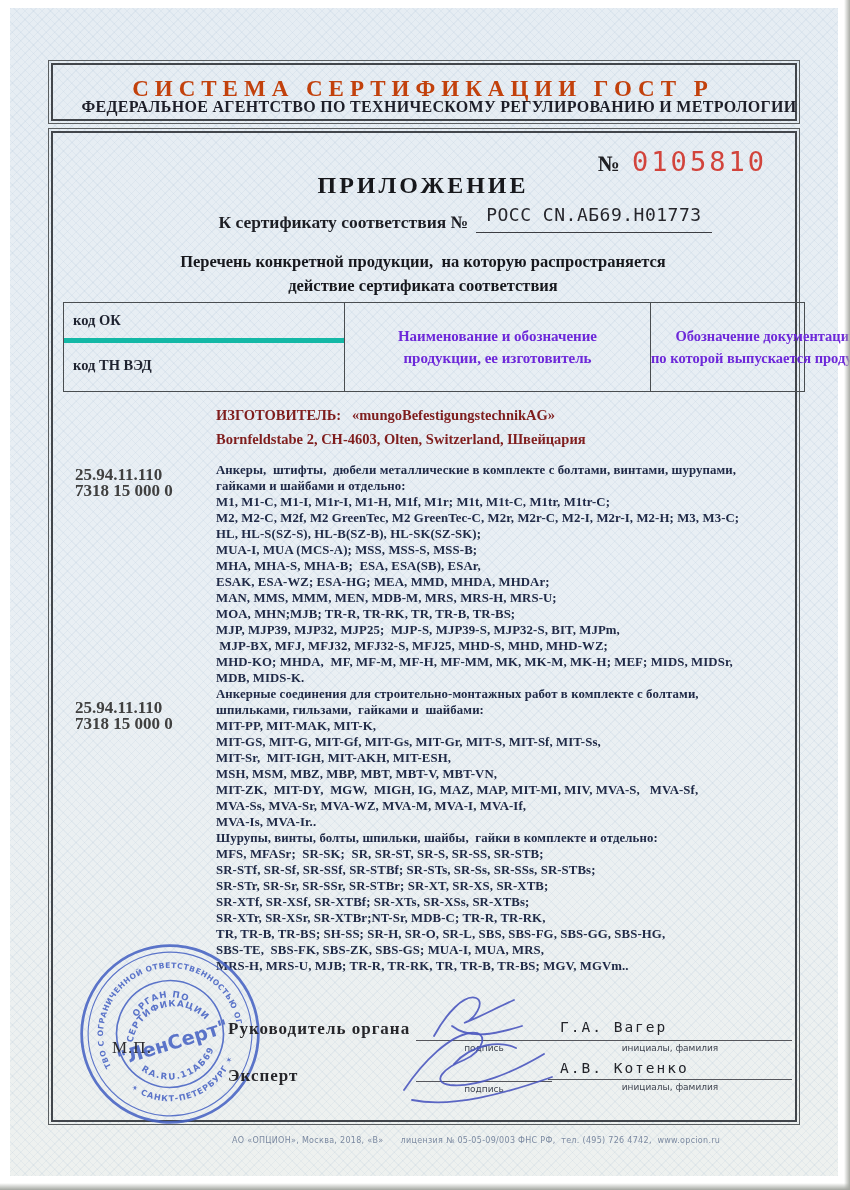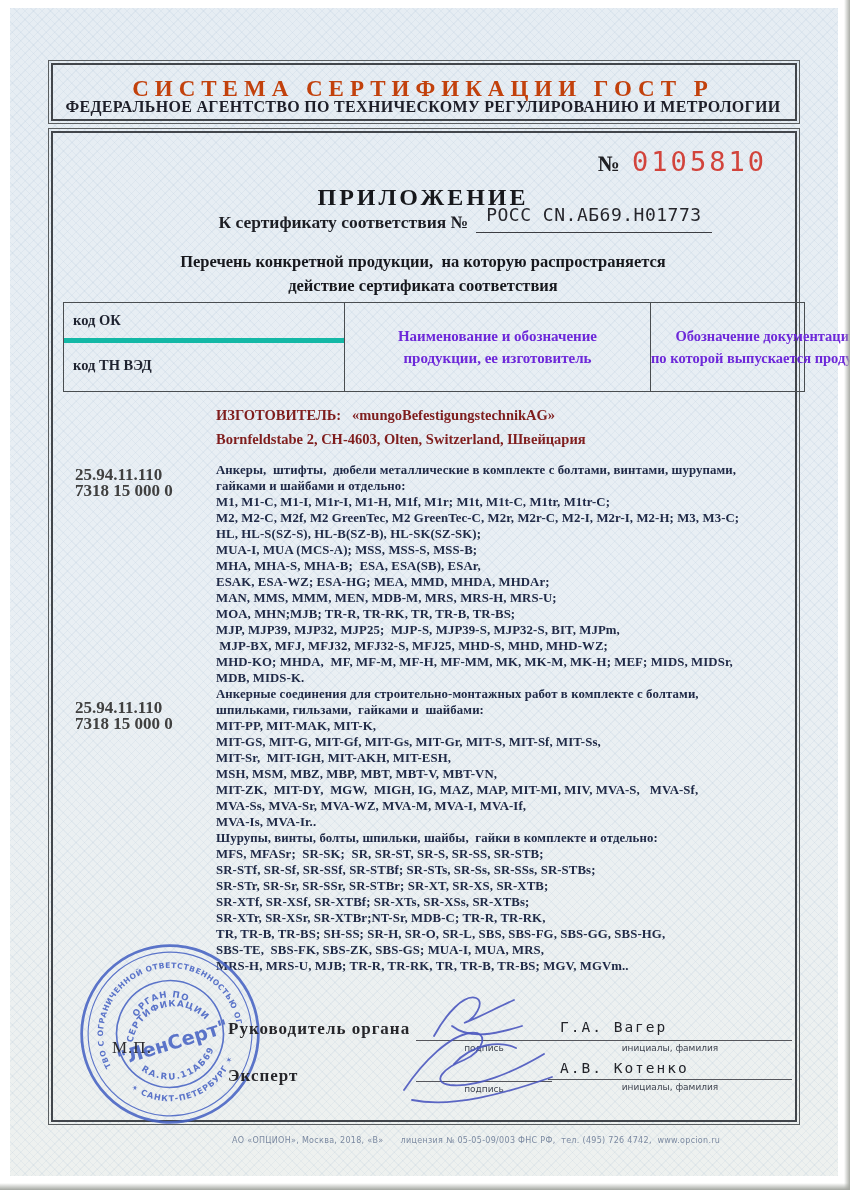--- a/index.html
+++ b/index.html
@@ -16,21 +16,21 @@
   .scan-edge-right{position:absolute;right:0;top:0;width:6px;height:1190px;background:linear-gradient(90deg,rgba(160,163,158,0),#a9aca6);}
   .scan-edge-bottom{position:absolute;left:0;bottom:0;width:850px;height:7px;background:linear-gradient(180deg,rgba(160,163,158,0),#a3a6a0);}
 
   
   .dbox{position:absolute;border:1px solid #5a5e60;pointer-events:none;}
   .dbox::after{content:"";position:absolute;inset:2px;border:2px solid #42464b;}
 
   .abs{position:absolute;}
 
   .hdr1{font-size:23px;font-weight:bold;letter-spacing:6px;color:#c2410c;text-align:center;margin-top:8px;}
-  .hdr2{font-size:16px;font-weight:bold;letter-spacing:0.3px;color:#1d1e28;text-align:center;}
+  .hdr2{font-size:16px;font-weight:bold;letter-spacing:0.3px;color:#1d1e28;text-align:center;padding-left:16px;}
 
   .no-sign{font-size:22px;color:#202024;font-weight:bold;}
   .no-red{font-family:"DejaVu Sans Mono",monospace;font-size:27px;letter-spacing:3px;font-weight:normal;}
 
   .title{font-size:24px;font-weight:bold;letter-spacing:3px;color:#17181c;text-align:center;}
 
   .certline{display:flex;align-items:flex-end;justify-content:center;transform:translateX(42px);}
   .certlabel{font-size:17.5px;font-weight:bold;color:#1d1e24;}
   .certno-box{border-bottom:1.5px solid #3c3d42;margin-left:8px;padding:0 10px;}
   .certno{display:inline-block;font-family:"DejaVu Sans Mono",monospace;font-size:18px;letter-spacing:0.5px;color:#26262c;position:relative;top:-7px;}
@@ -80,21 +80,21 @@
   <div class="abs hdr1" style="left:48px;top:68px;width:750px;">СИСТЕМА СЕРТИФИКАЦИИ ГОСТ Р</div>
   <div class="abs hdr2" style="left:48px;top:98px;width:750px;">ФЕДЕРАЛЬНОЕ АГЕНТСТВО ПО ТЕХНИЧЕСКОМУ РЕГУЛИРОВАНИЮ И МЕТРОЛОГИИ</div>
 
   <div class="dbox" style="left:48px;top:128px;width:750px;height:995px;"></div>
 
   <div class="abs" style="left:598px;top:138px;display:flex;align-items:baseline;gap:12px;">
     <span class="no-sign">№</span>
     <span class="no-red" id="blank-number" style="color: rgb(210, 68, 60); margin-top: 8px;">0105810</span>
   </div>
 
-  <div class="abs title" style="left:48px;top:172px;width:750px;margin-top:12px;">ПРИЛОЖЕНИЕ</div>
+  <div class="abs title" style="left:48px;top:172px;width:750px;">ПРИЛОЖЕНИЕ</div>
 
   <div class="abs certline" style="left:48px;top:211px;width:750px;">
     <span class="certlabel">К сертификату соответствия №</span>
     <span class="certno-box"><span class="certno">РОСС CN.АБ69.Н01773</span></span>
   </div>
 
   <div class="abs subtitle" style="left:48px;top:250px;width:750px;">Перечень конкретной продукции,  на которую распространяется
 действие сертификата соответствия</div>
 
   <div class="abs tbl">

